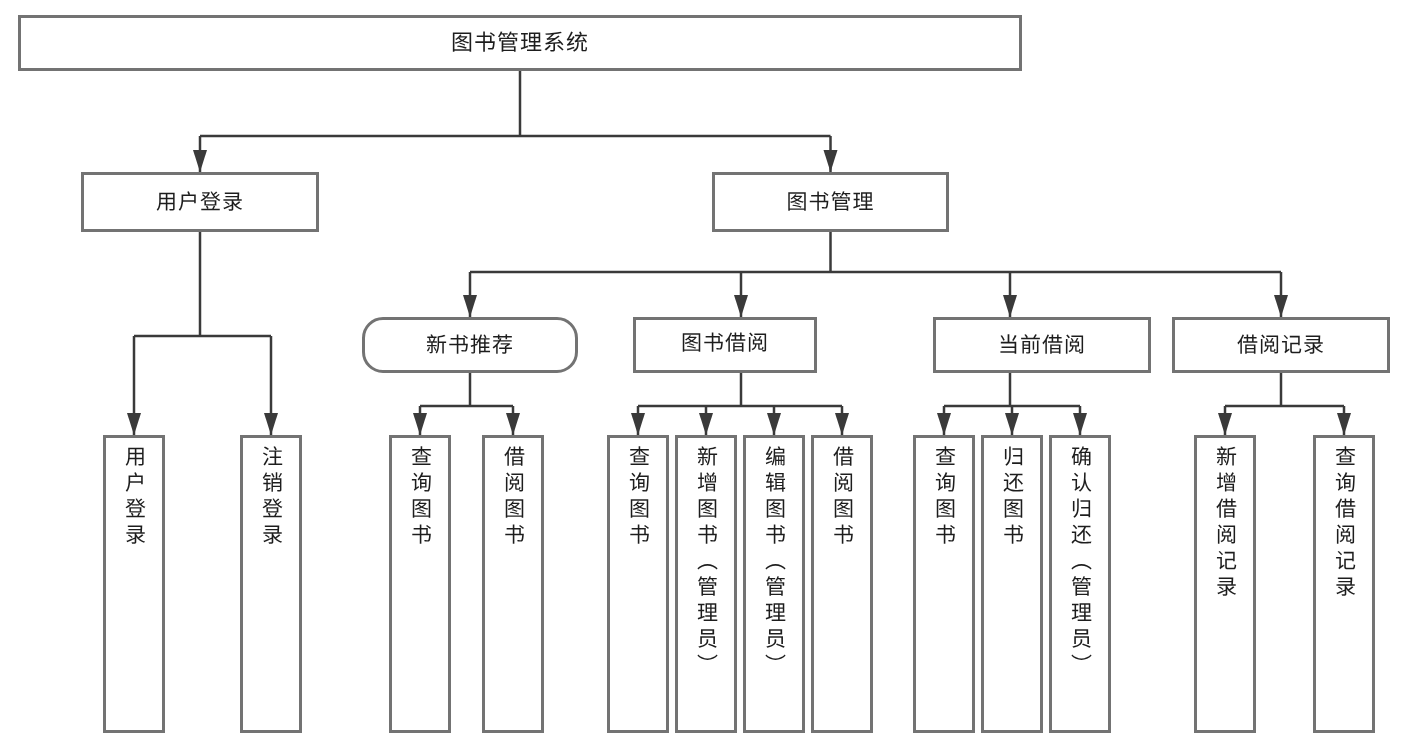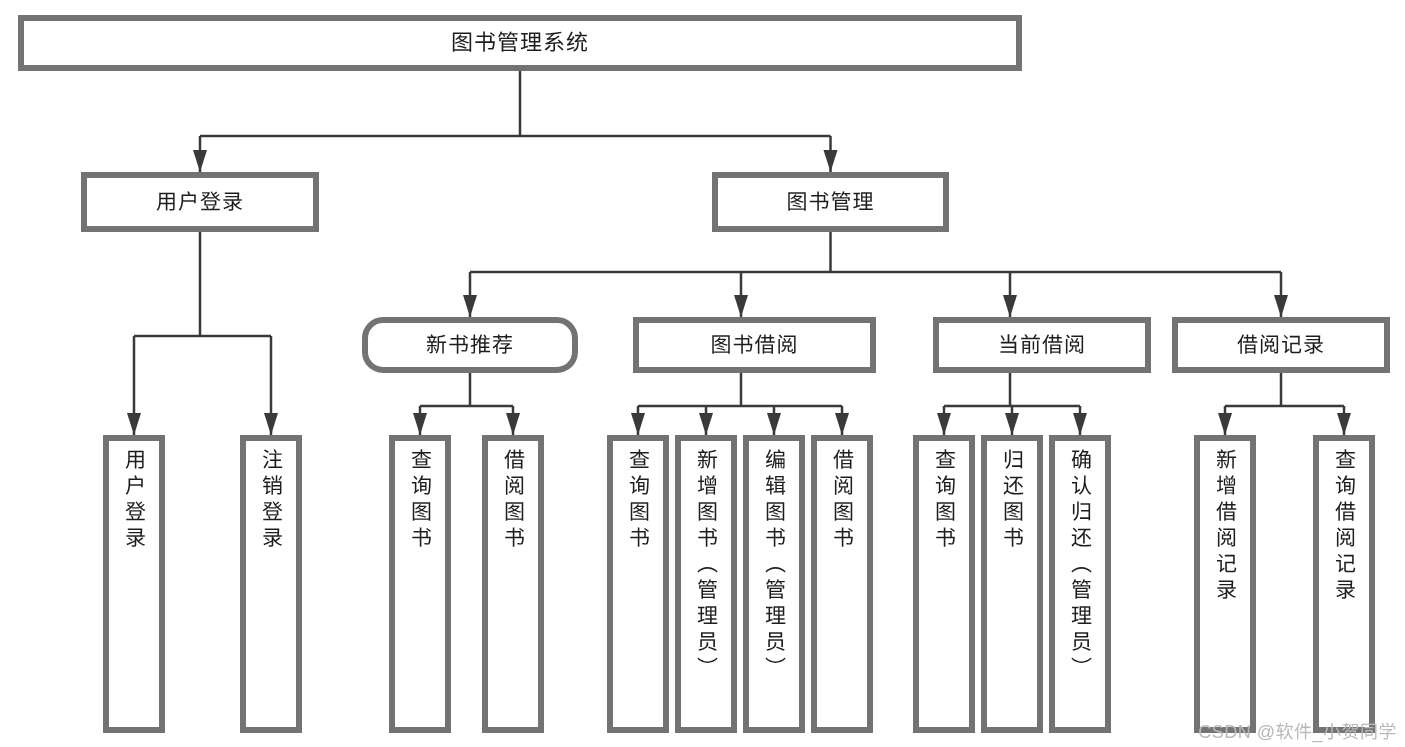--- a/index.html
+++ b/index.html
@@ -23,21 +23,21 @@
     position: absolute;
     left: 0;
     top: 0;
     width: 1405px;
     height: 747px;
   }
   .node-box {
     position: absolute;
     box-sizing: border-box;
     background: #ffffff;
-    border: 6px solid #737373;
+    border: 3px solid #737373;
     display: flex;
     align-items: center;
     justify-content: center;
     overflow: hidden;
   }
   .node-label {
     font-size: 21px;
     line-height: 1.15;
     letter-spacing: 1px;
     color: #1d1d1d;
@@ -138,21 +138,21 @@
       </div>
       <div class="node-box branch" style="left: 81px; top: 172px; width: 238px; height: 60px;">
         <span class="node-label">用户登录</span>
       </div>
       <div class="node-box branch" style="left: 712px; top: 172px; width: 237px; height: 60px;">
         <span class="node-label">图书管理</span>
       </div>
       <div class="node-box branch" style="left: 362px; top: 317px; width: 216px; height: 56px; border-radius: 21px;">
         <span class="node-label">新书推荐</span>
       </div>
-      <div class="node-box branch" style="left: 633px; top: 317px; width: 243px; height: 56px;">
+      <div class="node-box branch" style="left: 633px; top: 317px; width: 184px; height: 56px; font-family: Liberation Mono, monospace;">
         <span class="node-label">图书借阅</span>
       </div>
       <div class="node-box branch" style="left: 933px; top: 317px; width: 218px; height: 56px;">
         <span class="node-label">当前借阅</span>
       </div>
       <div class="node-box branch" style="left: 1172px; top: 317px; width: 218px; height: 56px; justify-content: center;">
         <span class="node-label">借阅记录</span>
       </div>
       <div class="node-box leaf" style="left: 103px; top: 435px; width: 62px; height: 298px;">
         <span class="node-label">用户登录</span>
@@ -188,14 +188,13 @@
         <span class="node-label">确认归还（管理员）</span>
       </div>
       <div class="node-box leaf" style="left: 1194px; top: 435px; width: 62px; height: 298px;">
         <span class="node-label">新增借阅记录</span>
       </div>
       <div class="node-box leaf" style="left: 1313px; top: 435px; width: 62px; height: 298px;">
         <span class="node-label">查询借阅记录</span>
       </div>
     </div>
 
-  <div class="watermark">CSDN @软件_小贺同学</div>
 </div>
 
 </body></html>

